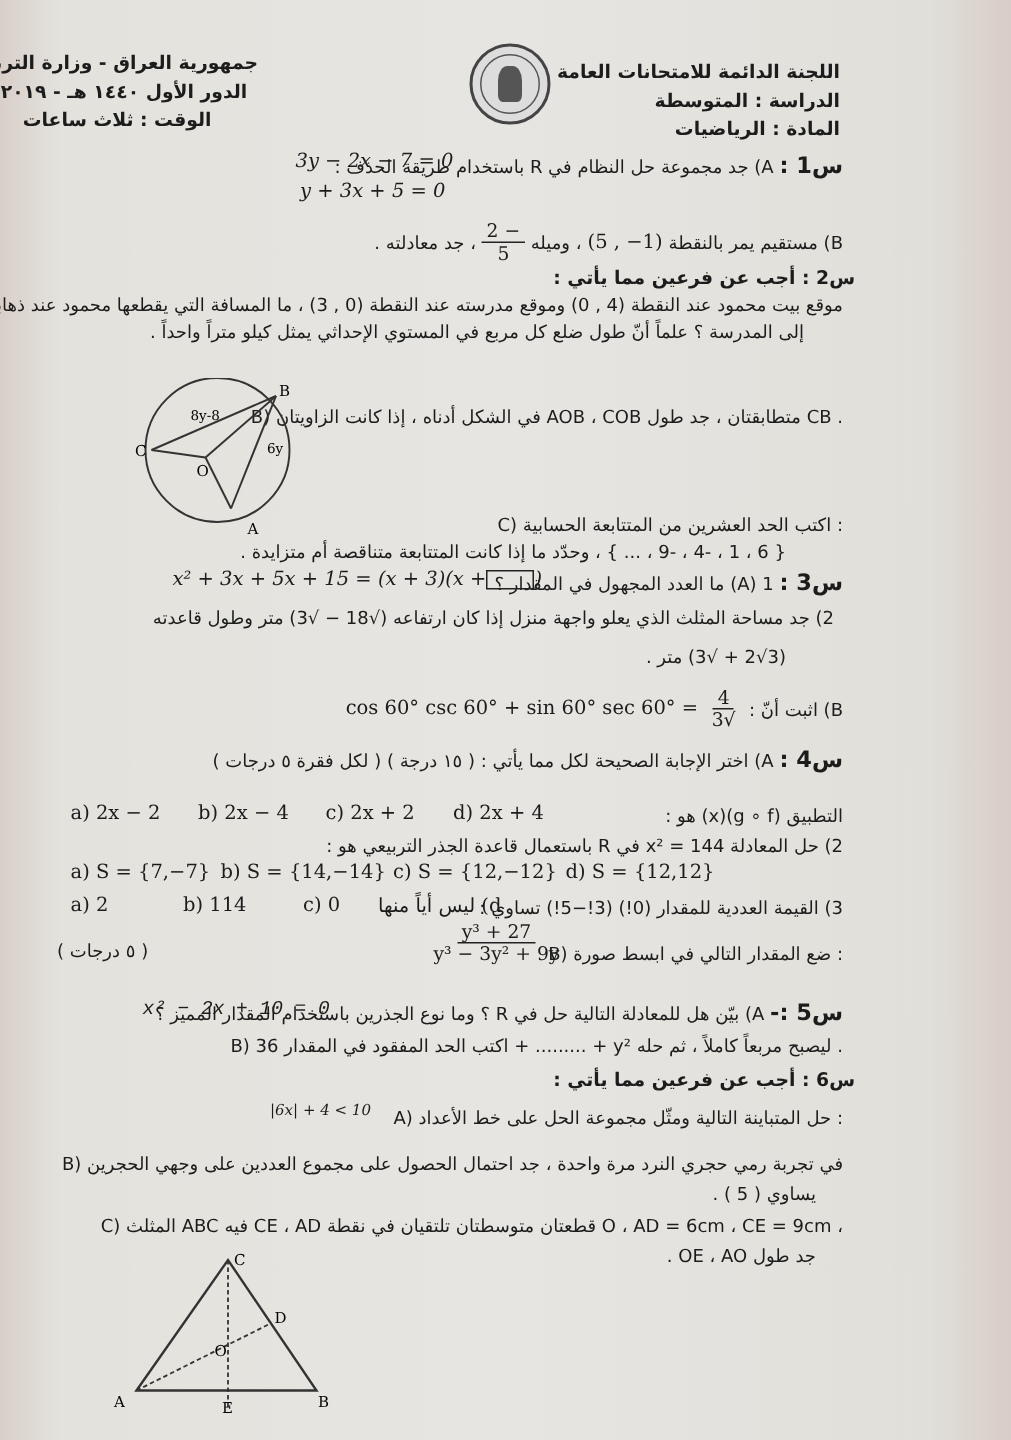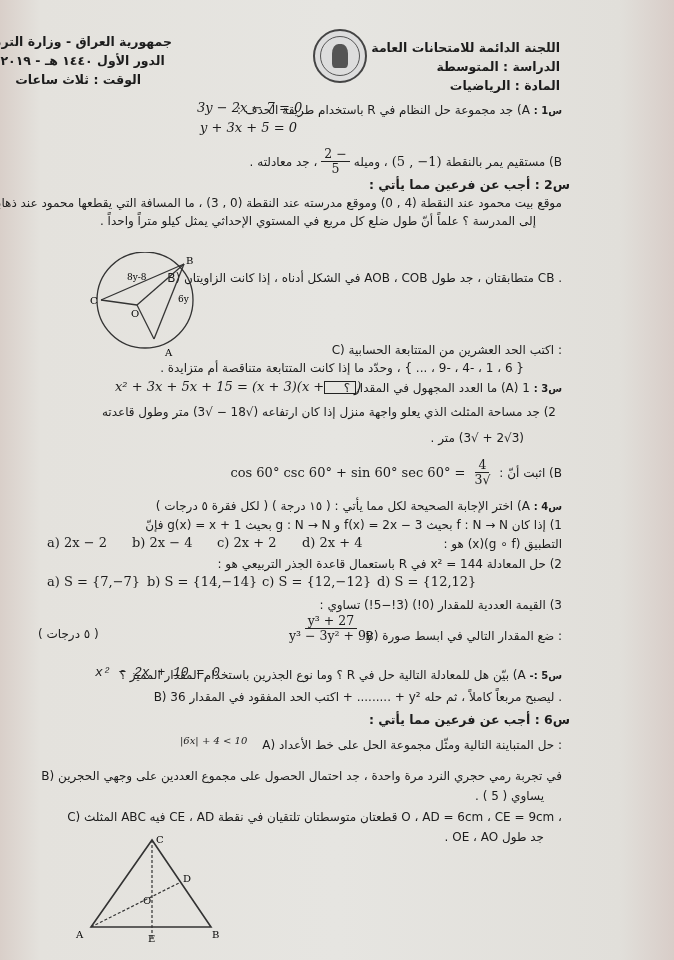--- a/index.html
+++ b/index.html
@@ -7,21 +7,21 @@
     width:674px; height:960px; overflow:hidden; position:relative;
     background: linear-gradient(90deg, #d9cfc9 0%, #e4e2dd 6%, #e6e5e1 50%, #e1dfda 92%, #d8cdc8 100%);
     font-family: "DejaVu Sans", sans-serif; color:#1c1c1c;
   }
   .page { position:absolute; inset:0; }
   .ab { position:absolute; white-space:nowrap; }
   .rtl { direction:rtl; text-align:right; unicode-bidi:plaintext; }
   .ltr { direction:ltr; text-align:left; }
   .hdr { font-size:12.5px; font-weight:bold; line-height:19px; }
   .t { font-size:12px; line-height:16px; }
-  .tb { font-size:10px; font-weight:bold; }
+  .tb { font-size:15px; font-weight:bold; }
   .math { font-family:"DejaVu Serif", serif; font-style:italic; font-size:13px; }
   .mathn { font-family:"DejaVu Serif", serif; font-size:13px; }
   .frac { display:inline-flex; flex-direction:column; align-items:center; vertical-align:middle; font-family:"DejaVu Serif", serif; font-size:12.5px; line-height:14px; }
   .frac .num { border-bottom:1px solid #222; padding:0 3px; }
   .frac .den { padding:0 3px; }
   .box { display:inline-block; width:30px; height:11px; border:1.5px solid #222; vertical-align:middle; }
   .seal { position:absolute; left:313px; top:29px; width:54px; height:54px; border-radius:50%;
           border:2px solid #444; box-sizing:border-box; background:#ddd; }
   .seal:before { content:""; position:absolute; inset:5px; border-radius:50%; border:1.5px solid #555; }
   .seal:after { content:""; position:absolute; left:17px; top:13px; width:16px; height:24px; border-radius:40% 40% 20% 20%; background:#555; }
@@ -100,36 +100,41 @@
       <span class="num">4</span>
       <span class="den">√3</span>
     </span>
     <span class="mathn" style="direction:ltr;">cos 60° csc 60° + sin 60° sec 60° =</span>
   </div>
 
   <div class="ab rtl t" style="right:112px; top:498px;">
     <span class="tb">س4 :</span>
     <span>A) اختر الإجابة الصحيحة لكل مما يأتي : ( ١٥ درجة ) ( لكل فقرة ٥ درجات )</span>
   </div>
-  <div class="ab rtl t" style="right:112px; top:517px;">1) إذا كان f : N → N بحيث f(x) = 2x − 3 و g : N → N بحيث g(x) = x + 1 فإنّ</div>
   <div class="ab rtl t" style="right:112px; top:536px;">التطبيق (g ∘ f)(x) هو :</div>
   <div class="ab ltr opt" style="left:47px; top:535px; display:flex; gap:0;">
     <span style="width:85px">a) 2x − 2</span>
     <span style="width:85px">b) 2x − 4</span>
     <span style="width:85px">c) 2x + 2</span>
     <span style="width:80px">d) 2x + 4</span>
   </div>
   <div class="ab rtl t" style="right:112px; top:556px;">2) حل المعادلة x² = 144 في R باستعمال قاعدة الجذر التربيعي هو :</div>
   <div class="ab ltr opt" style="left:47px; top:574px; display:flex;">
     <span style="width:100px">a) S = {7,−7}</span>
     <span style="width:115px">b) S = {14,−14}</span>
     <span style="width:115px">c) S = {12,−12}</span>
     <span style="width:100px">d) S = {12,12}</span>
   </div>
   <div class="ab rtl t" style="right:112px; top:597px;">3) القيمة العددية للمقدار (0!) (3!−5!) تساوي :</div>
+  <div class="ab ltr opt" style="left:47px; top:596px; display:flex;">
+    <span style="width:75px">a) 2</span>
+    <span style="width:80px">b) 114</span>
+    <span style="width:50px">c) 0</span>
+    <span style="width:120px; direction:rtl; text-align:left;">d) ليس أياً منها</span>
+  </div>
   <div class="ab rtl t" style="right:112px; top:628px;">B) ضع المقدار التالي في ابسط صورة :</div>
   <div class="ab" style="left:250px; top:614px;margin-left:36px;">
     <span class="frac">
       <span class="num">y³ + 27</span>
       <span class="den">y³ − 3y² + 9y</span>
     </span>
   </div>
   <div class="ab rtl t" style="left:38px; top:626px;">( ٥ درجات )</div>
 
   <div class="ab rtl t" style="right:112px; top:667px;text-align:center;">

